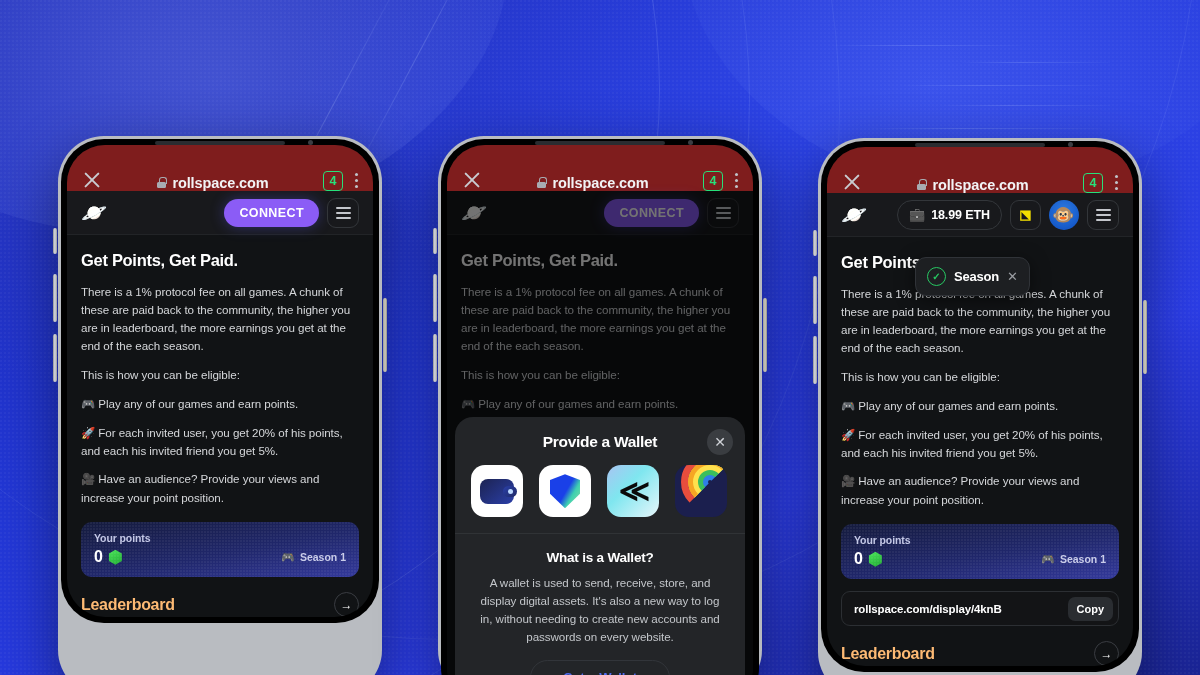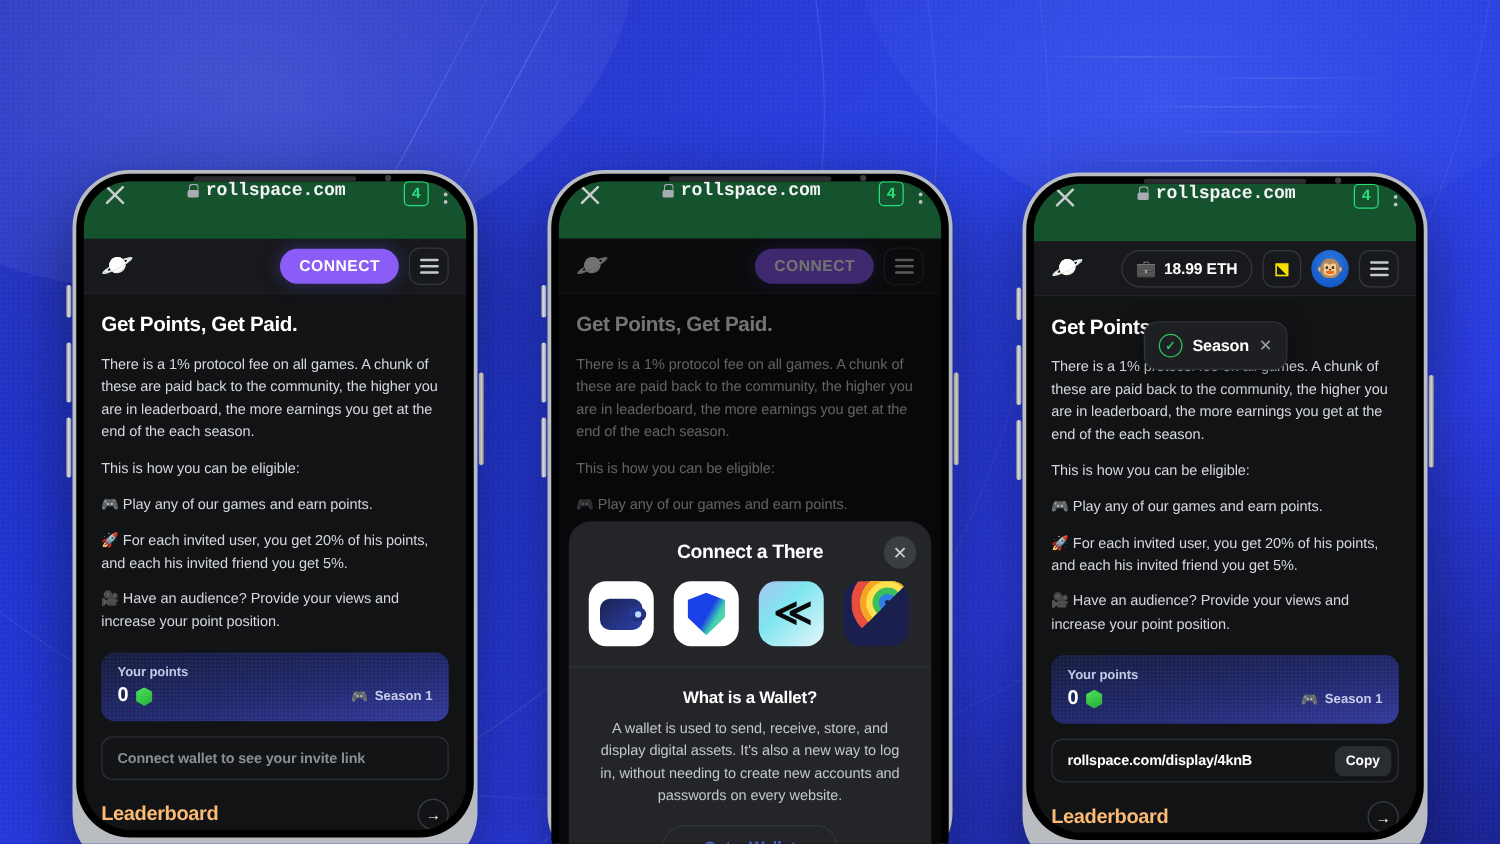--- a/index.html
+++ b/index.html
@@ -111,26 +111,25 @@
   }
   .notch-dot {
     position: absolute; top: 1px; right: 66px;
     width: 5px; height: 5px; border-radius: 50%;
     background: #3a3d42; z-index: 6;
   }
 
   
   .chrome {
     height: 46px;
-    background: #14532d;
+    background: #7f1d1d;
     display: flex;
-    align-items: flex-start;
+    align-items: flex-end;
     padding: 0 14px;
     position: relative;
-    font-family: Liberation Mono, monospace;
   }
   .chrome-x {
     width: 22px; height: 22px;
     position: relative;
     flex: 0 0 auto;
   }
   .chrome-x::before, .chrome-x::after {
     content: ""; position: absolute;
     left: 1px; top: 10px; width: 20px; height: 2.2px;
     background: #c9ccd1; border-radius: 2px;
@@ -516,23 +515,20 @@
               <span>0</span>
               <span class="gem"></span>
             </div>
             <div class="pc-season">
               <span class="em">🎮</span>
               <span>Season 1</span>
             </div>
           </div>
         </div>
 
-        <div class="invite-box">
-          <span class="ph">Connect wallet to see your invite link</span>
-        </div>
 
         <div class="lb-row">
           <span class="lb-title">Leaderboard</span>
           <span class="lb-arrow">→</span>
         </div>
       </div>
 
     </div>
   </div>
 </div>
@@ -578,21 +574,21 @@
           <p class="body">There is a 1% protocol fee on all games. A chunk of these are paid back to the community, the higher you are in leaderboard, the more earnings you get at the end of the each season.</p>
           <p class="body">This is how you can be eligible:</p>
           <p class="body bullet"><span class="em">🎮</span><span>Play any of our games and earn points.</span></p>
           <p class="body bullet"><span class="em">🚀</span><span>For each invited user, you get 20% of his points, and each his invited friend you get 5%.</span></p>
         </div>
 
         <div class="dim"></div>
 
         <div class="modal">
           <div class="modal-head">
-            <div class="modal-title">Connect a There</div>
+            <div class="modal-title">Provide a Wallet</div>
             <button class="modal-close">✕</button>
           </div>
           <div class="wallet-row">
             <div class="wallet-ico w-generic">
                 <span class="shape"></span>
               </div>
             <div class="wallet-ico w-trust">
                 <span class="shape"></span>
               </div>
             <div class="wallet-ico w-bitget">

